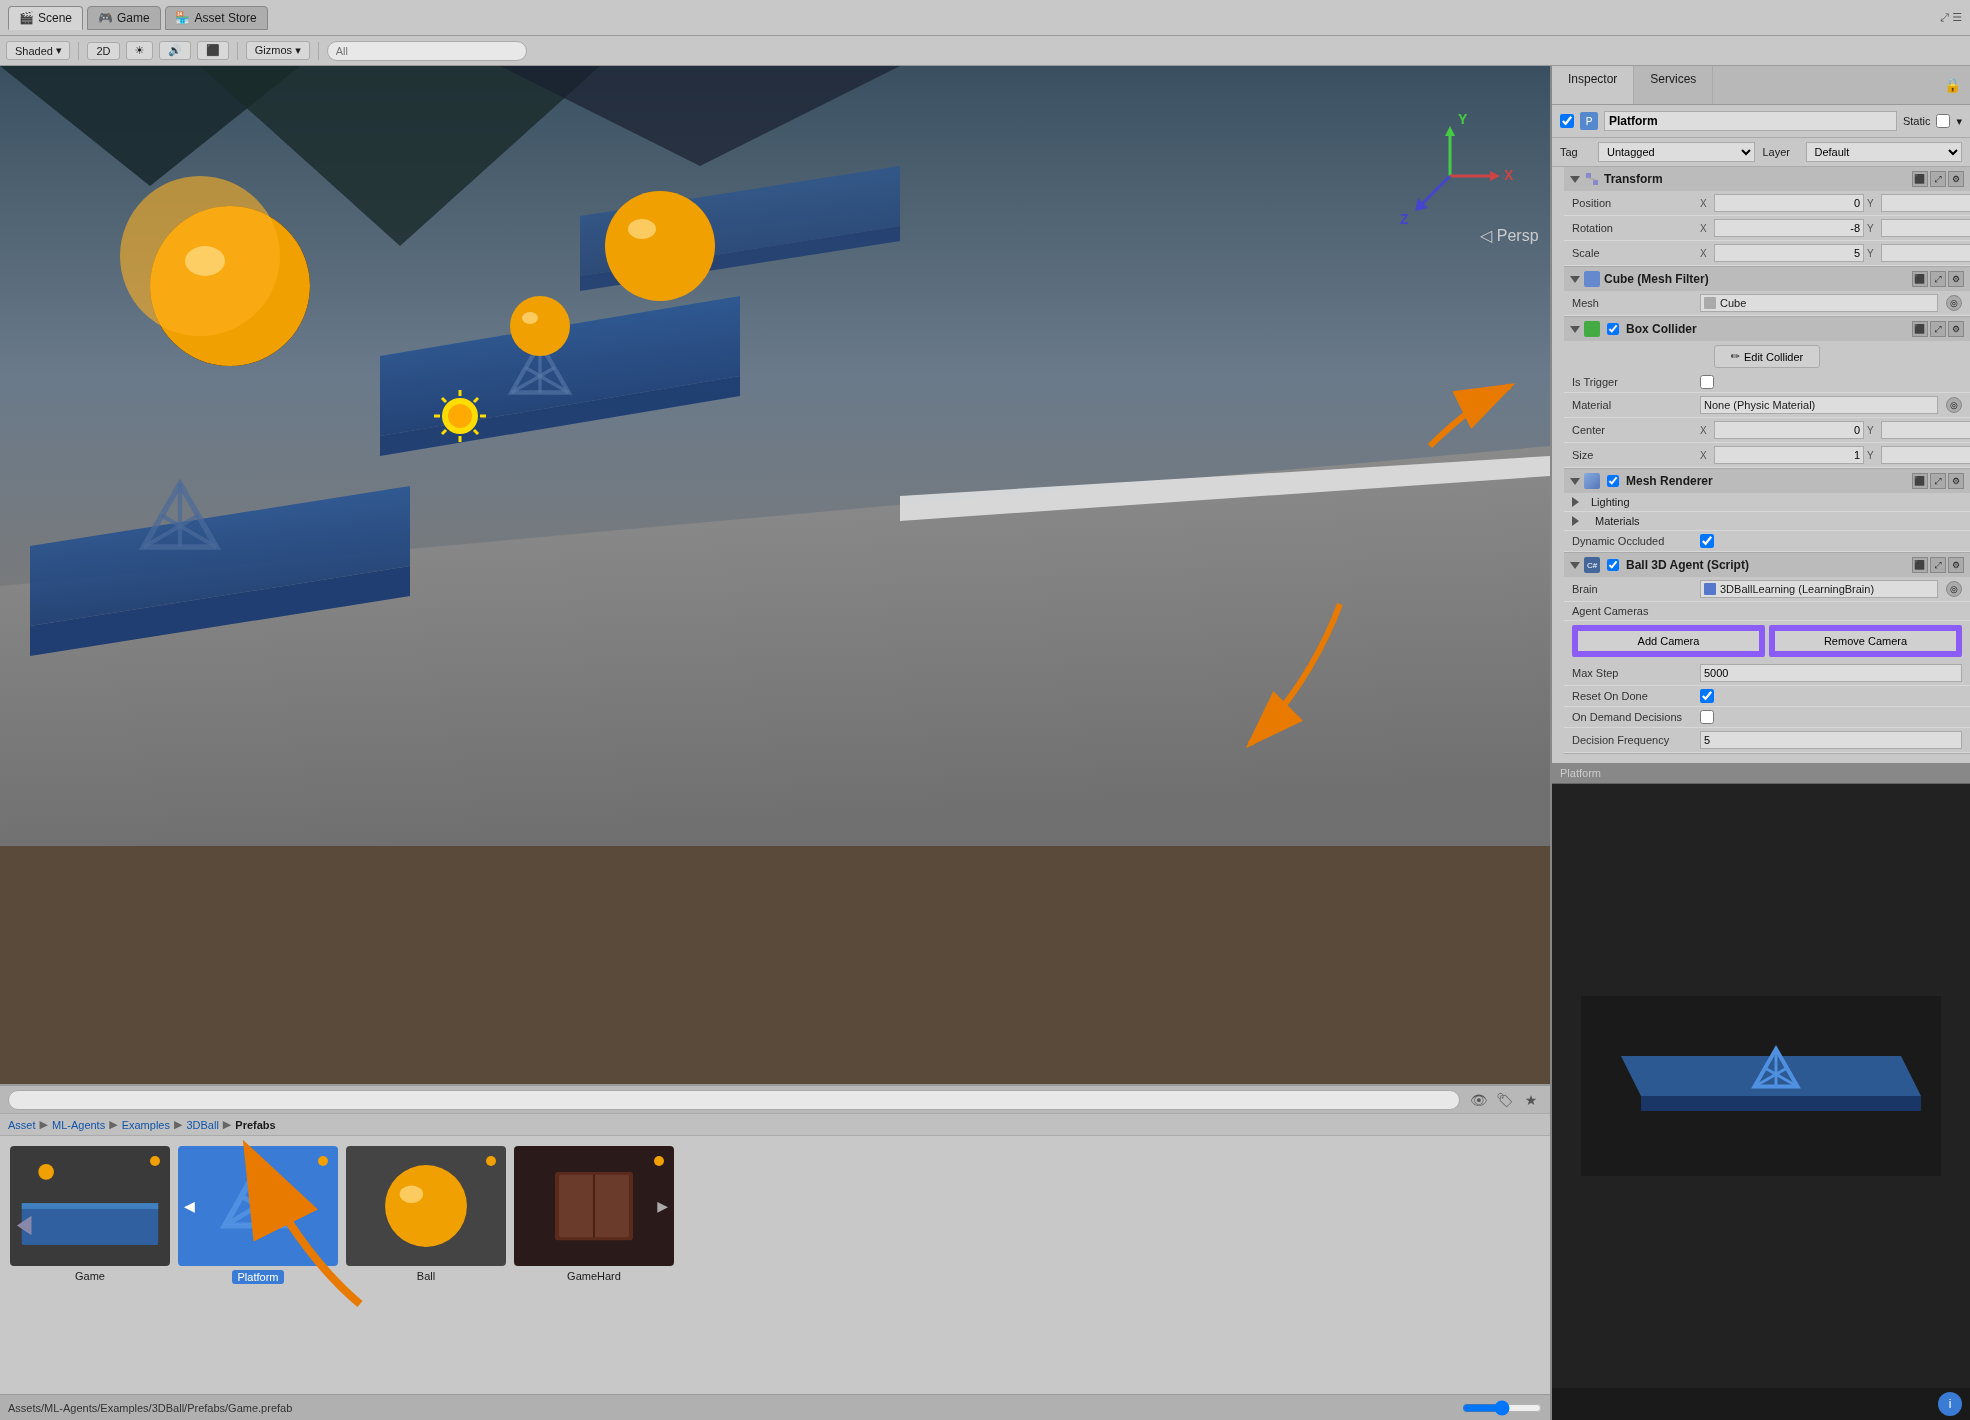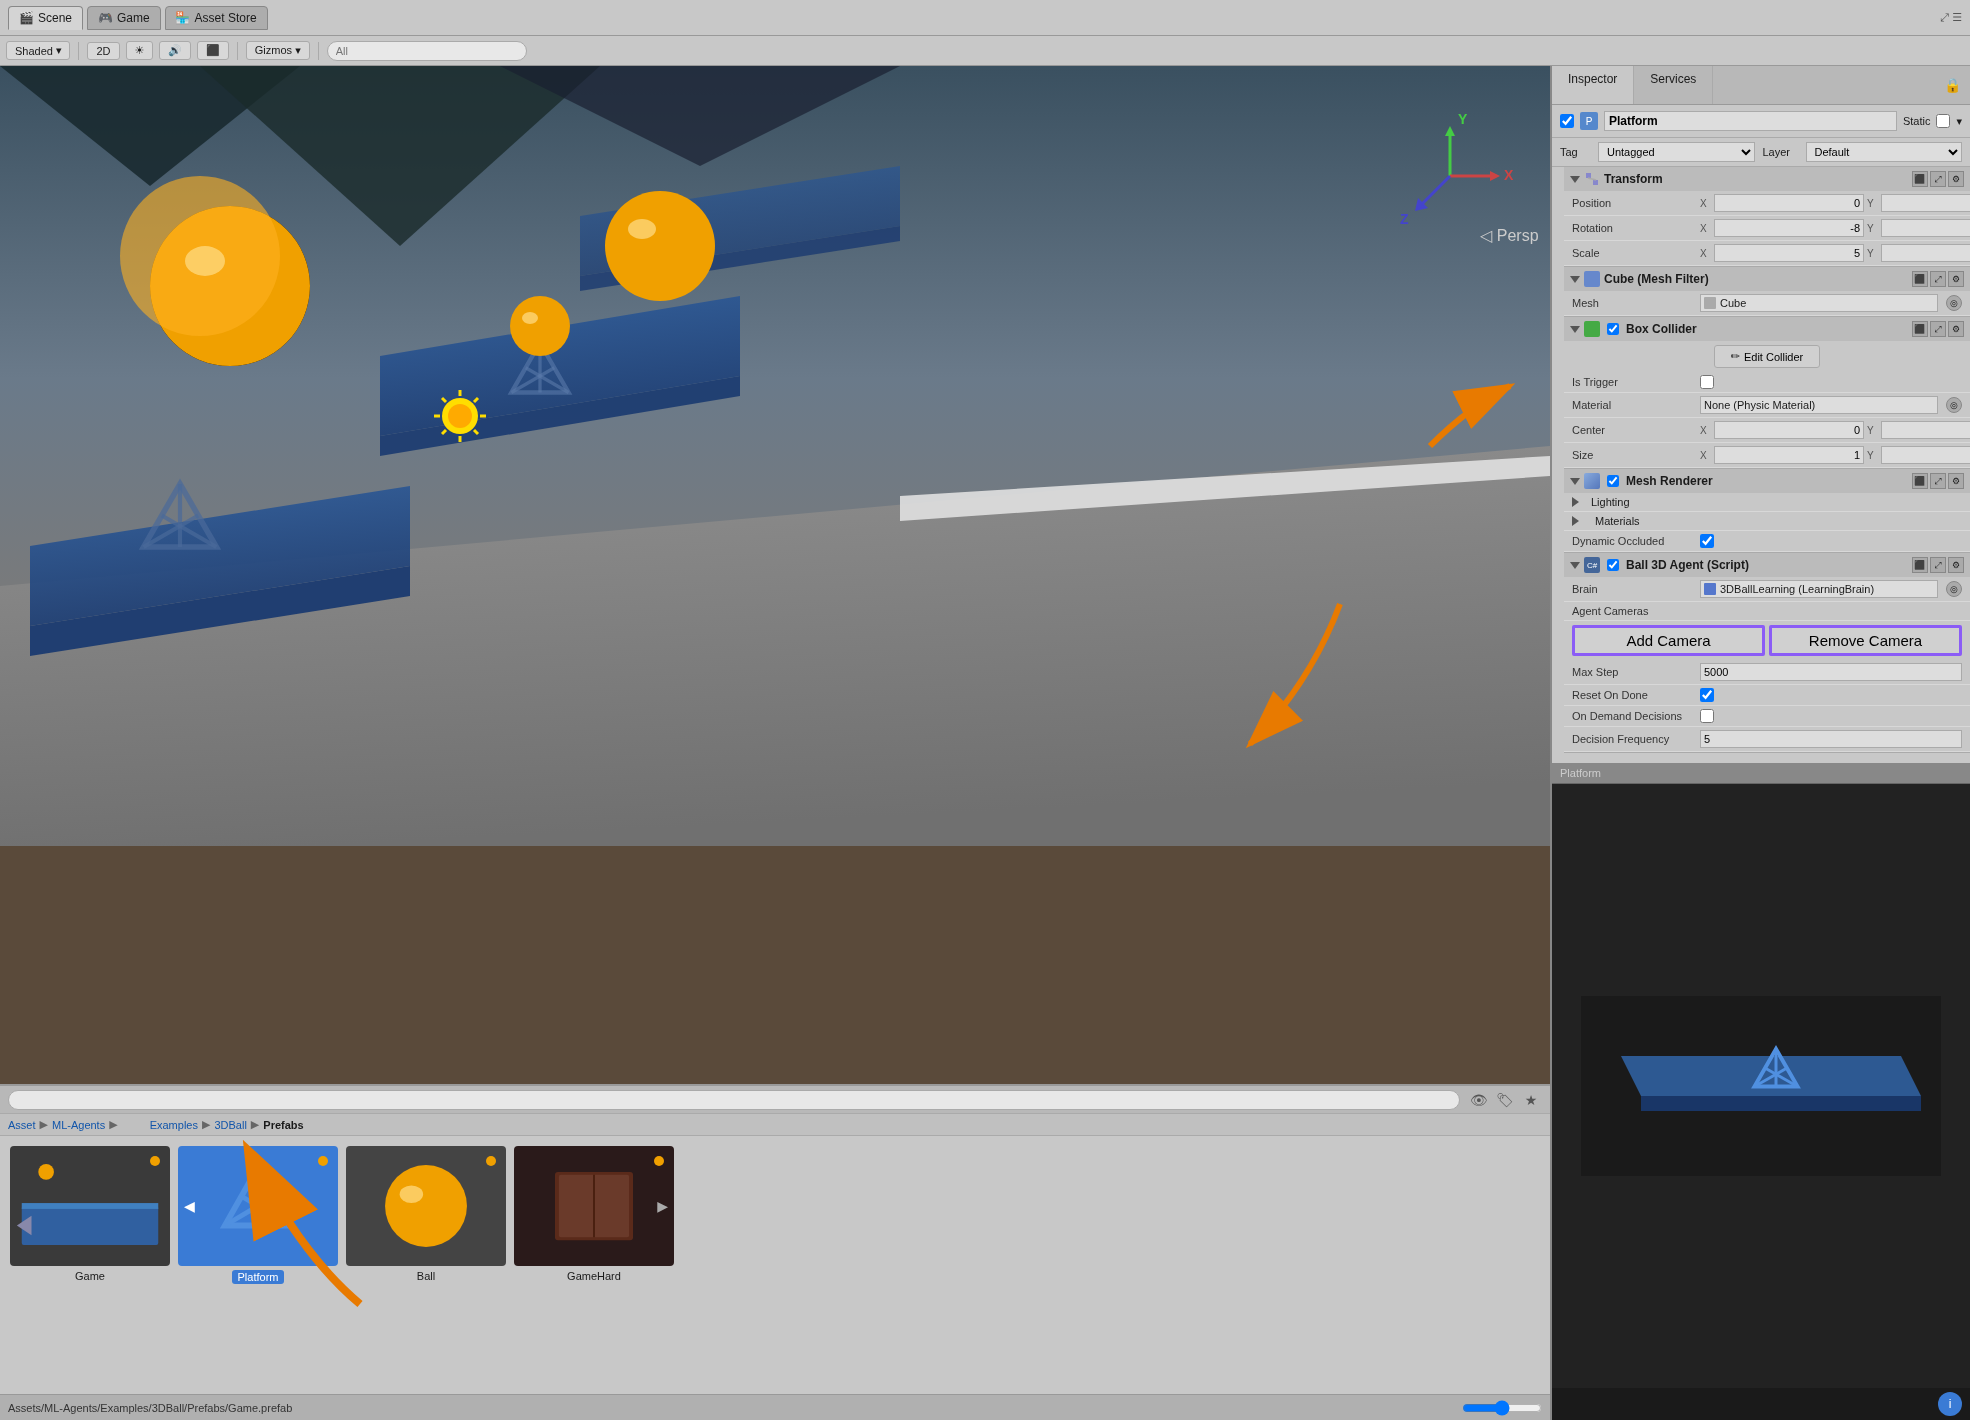--- a/index.html
+++ b/index.html
@@ -81,21 +81,21 @@
     .obj-field { flex: 1; height: 18px; border: 1px solid #aaa; padding: 0 3px; font-size: 11px; background: #ddd; display: flex; align-items: center; gap: 4px; }
     .obj-field-icon { width: 12px; height: 12px; background: #aaa; border-radius: 1px; }
     .circle-btn { width: 16px; height: 16px; border-radius: 50%; background: #aaa; border: 1px solid #888; font-size: 9px; display: flex; align-items: center; justify-content: center; cursor: pointer; }
 
     
     .collider-btn { display: flex; justify-content: center; padding: 4px 8px; }
     .edit-collider-btn { padding: 4px 16px; background: #d0d0d0; border: 1px solid #aaa; border-radius: 3px; font-size: 11px; cursor: pointer; display: flex; align-items: center; gap: 4px; }
 
     
     .btn-row { display: flex; gap: 4px; padding: 4px 8px; }
-    .action-btn { flex: 1; padding: 4px 8px; background: #d0d0d0; border: 3px solid #8b5cf6; border-radius: 2px; font-size: 15px; cursor: pointer; text-align: center; }
+    .action-btn { flex: 1; padding: 4px 8px; background: #d0d0d0; border: 6px solid #8b5cf6; border-radius: 2px; font-size: 11px; cursor: pointer; text-align: center; }
 
     
     .preview-area { background: #1a1a1a; flex: 1; min-height: 200px; display: flex; flex-direction: column; }
     .preview-label { color: #ccc; font-size: 11px; padding: 4px 8px; background: #888; border-bottom: 1px solid #666; }
     .preview-canvas { flex: 1; display: flex; align-items: center; justify-content: center; background: #222; }
 
     .inspector-scroll { overflow-y: auto; flex: 1; }
 
     .mesh-renderer-icon { width: 16px; height: 16px; background: linear-gradient(135deg, #88aadd, #5577bb); border-radius: 2px; }
     .script-icon { width: 16px; height: 16px; background: #446699; border-radius: 2px; font-size: 8px; color: white; display: flex; align-items: center; justify-content: center; }
@@ -306,21 +306,21 @@
             <div class="icon-btn">🏷</div>
             <div class="icon-btn">★</div>
           </div>
         </div>
 
         <div class="breadcrumb">
           <span style="cursor:pointer; color:#1155aa;">Asset</span>
           <span class="breadcrumb-sep">▶</span>
           <span style="cursor:pointer; color:#1155aa;">ML-Agents</span>
           <span class="breadcrumb-sep">▶</span>
-          <span style="cursor:pointer; color:#1155aa;margin-left:28px;">Examples</span>
+          <span style="cursor:pointer; color:#1155aa;">Examples</span>
           <span class="breadcrumb-sep">▶</span>
           <span style="cursor:pointer; color:#1155aa;">3DBall</span>
           <span class="breadcrumb-sep">▶</span>
           <span style="font-weight:bold;">Prefabs</span>
         </div>
 
         <div class="asset-grid">
 
           <div class="asset-item">
             <div class="asset-thumb" style="background:#3a3a3a; position:relative;">

